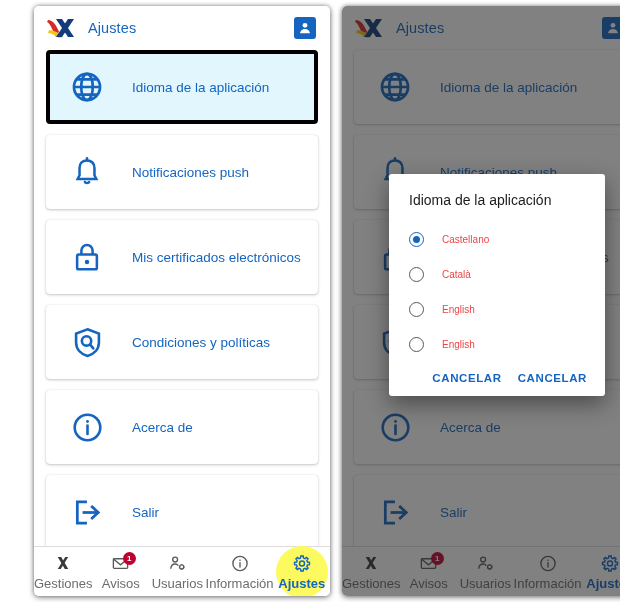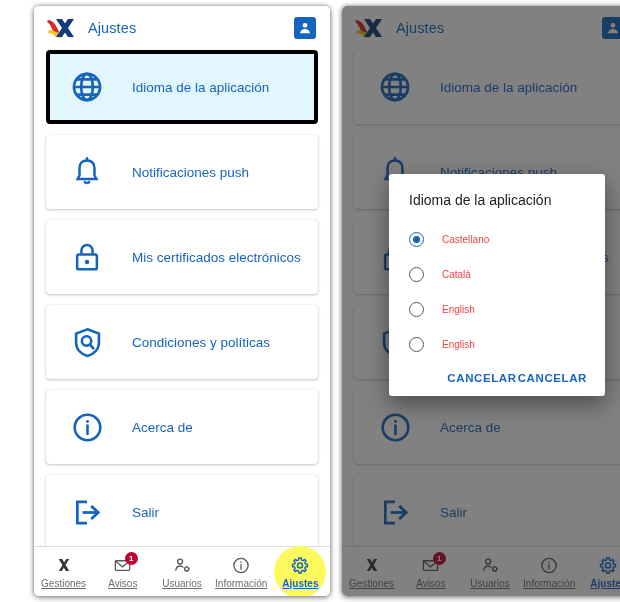--- a/index.html
+++ b/index.html
@@ -121,24 +121,23 @@
   .nav-icon {
     position: relative;
     z-index: 1;
     width: 22px; height: 21px;
     display: flex; align-items: center; justify-content: center;
     color: #5a5a5a;
   }
   .nav-label {
     position: relative;
     z-index: 1;
-    font-size: 10px;
+    font-size: 13px;
     color: #6d6d6d;
     white-space: nowrap;
-    text-decoration: underline;
   }
   .nav-item.active .nav-icon { color: #1565c0; }
   .nav-item.active .nav-label { color: #1565c0; font-weight: bold; }
   .nav-badge {
     position: absolute;
     top: 5px; left: 50%;
     margin-left: 2px;
     min-width: 13px; height: 13px;
     padding: 0 3px;
     border-radius: 7px;
@@ -196,21 +195,21 @@
   }
   .radio-row.selected .radio-dot { display: block; }
   .radio-label {
     margin-left: 18px;
     font-size: 10px;
     color: #ef4444;
   }
   .dialog-actions {
     display: flex;
     justify-content: flex-end;
-    gap: 1px;
+    gap: 16px;
     padding: 10px 18px 4px 0;
   }
   .dialog-btn {
     color: #1565c0;
     font-size: 11.5px;
     font-weight: bold;
     letter-spacing: .6px;
     background: none;
     border: none;
     font-family: "Liberation Sans", sans-serif;

